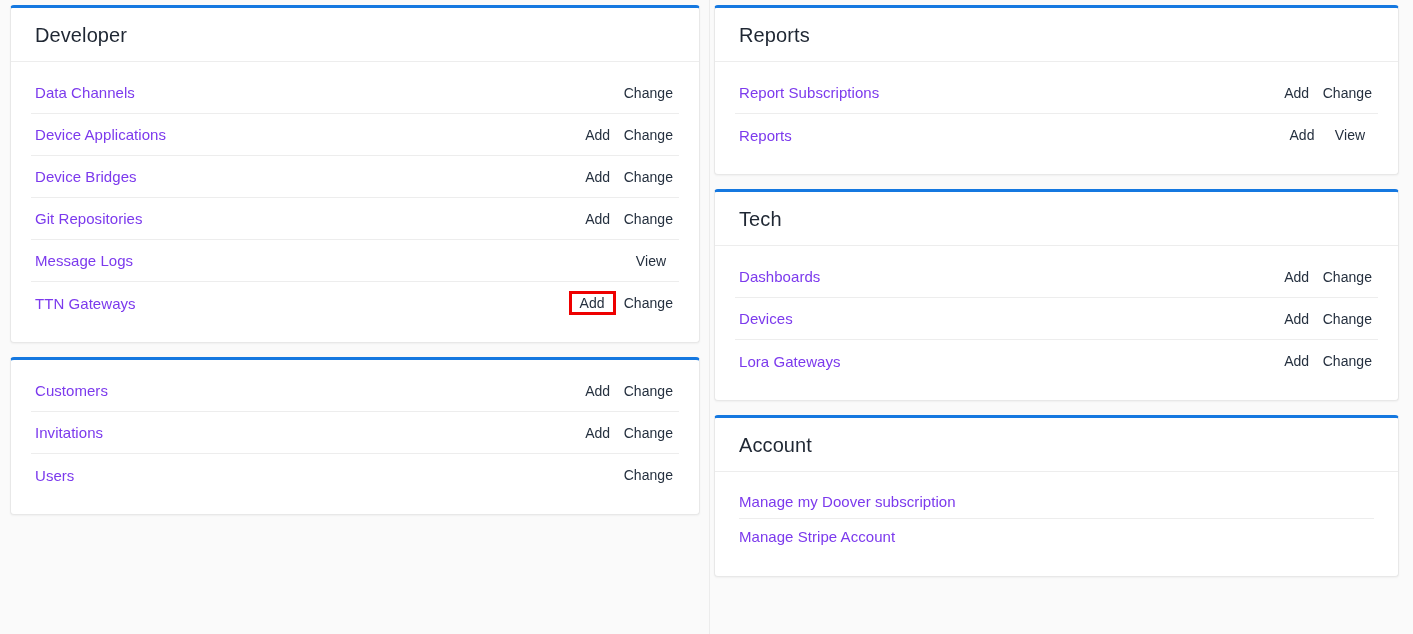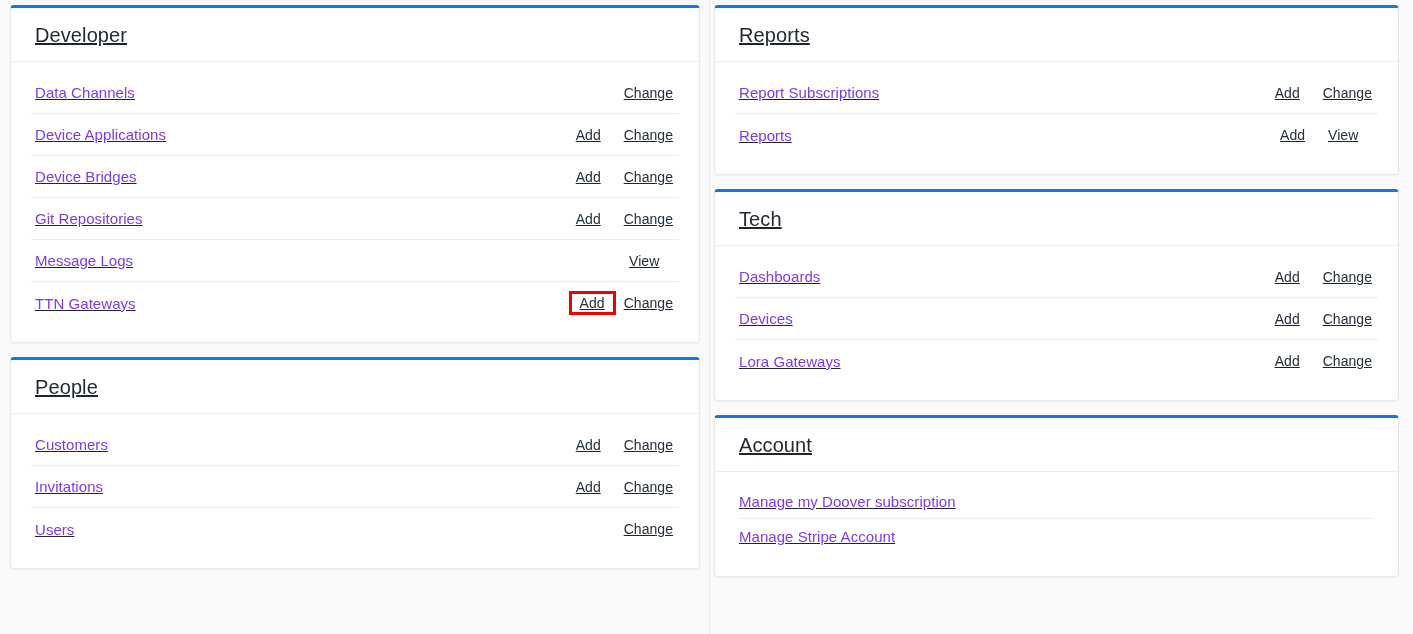--- a/index.html
+++ b/index.html
@@ -43,21 +43,20 @@
 
   
   .card {
     background: #ffffff;
     border: 1px solid #e8e8e8;
     border-top: 3px solid #1578e0;
     border-radius: 4px;
     box-shadow: 0 1px 2px rgba(0,0,0,0.045);
     margin-bottom: 14px;
     overflow: hidden;
-    text-decoration: underline;
   }
 
   .card-header {
     height: 54px;
     display: flex;
     align-items: center;
     padding: 0 24px;
     border-bottom: 1px solid #ededed;
     background: #fff;
   }
@@ -98,21 +97,21 @@
     flex: 0 0 auto;
     display: flex;
     align-items: center;
     justify-content: flex-end;
     min-width: 108px;
   }
 
   .action-slot {
     display: inline-flex;
     align-items: center;
-    justify-content: flex-start;
+    justify-content: center;
     min-width: 48px;
   }
 
   .action-link {
     font-size: 14px;
     color: #25303f;
     text-decoration: none;
     padding: 1px 2px;
     white-space: nowrap;
     letter-spacing: 0.05px;
@@ -225,23 +224,20 @@
             <span class="action-slot">
               <a class="action-link" href="#">Change</a>
             </span>
           </div>
         </div>
 
       </div>
     </section>
 
     <section class="card">
-      <div class="card-header">
-        <h2 class="card-title">People</h2>
-      </div>
       <div class="card-body">
 
         <div class="model-row">
           <a class="model-name" href="#">Customers</a>
           <div class="model-actions">
             <span class="action-slot">
               <a class="action-link" href="#">Add</a>
             </span>
             <span class="action-slot">
               <a class="action-link" href="#">Change</a>

